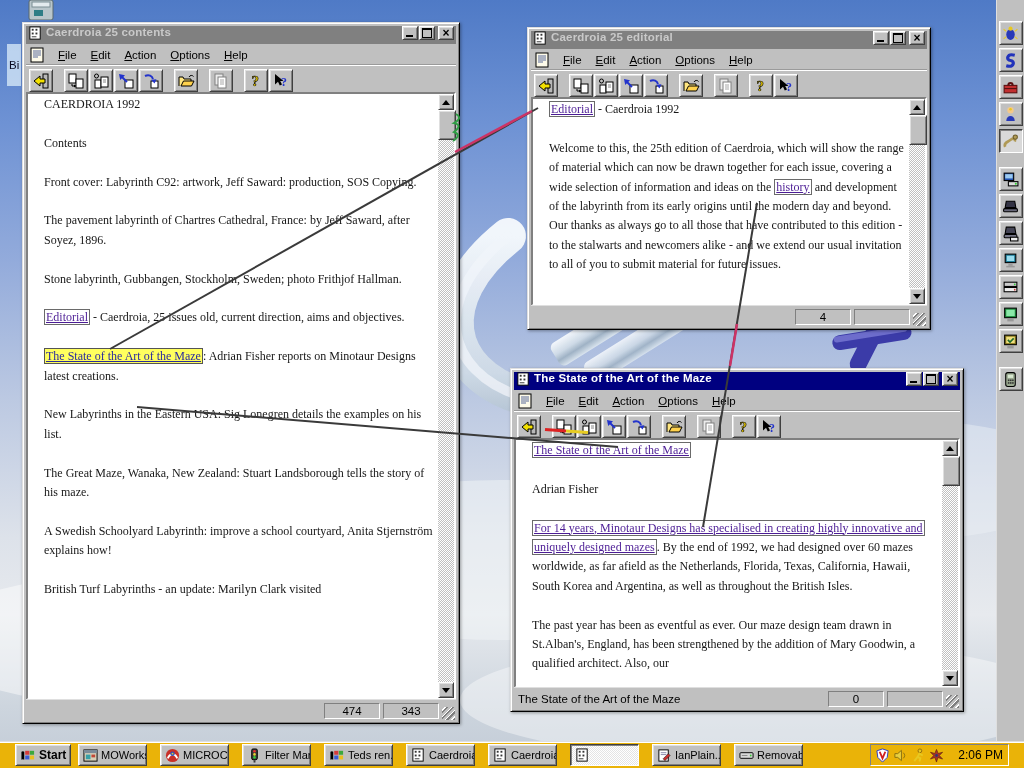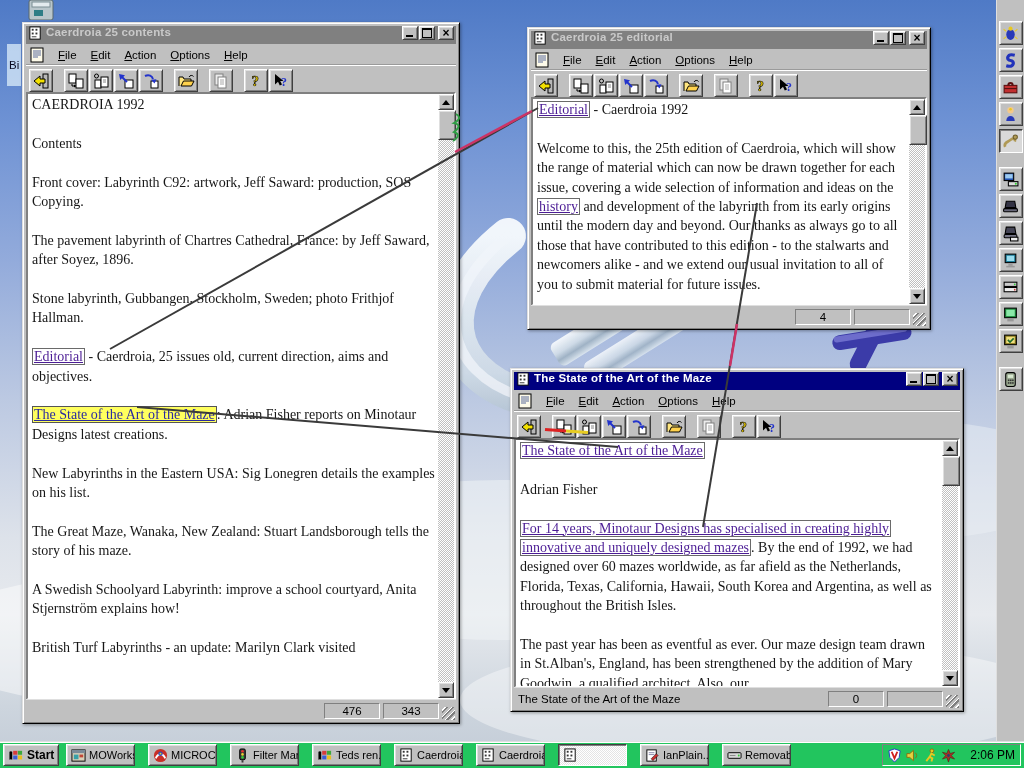--- a/index.html
+++ b/index.html
@@ -38,22 +38,22 @@
   .menubar{height:21px;display:flex;align-items:center;padding:0 2px;font-size:11.5px;color:#000;}
   .menu-doc-ico{width:18px;height:16px;display:inline-flex;margin-right:5px;}
   .menu-item{padding:2px 7px;}
   .toolbar{height:27px;display:flex;align-items:center;padding:1px 3px;gap:1px;
     border-top:1px solid #fff;box-shadow:0 -1px 0 #9a9a9a;}
   .tb-btn{width:24px;height:23px;padding:0;display:inline-flex;align-items:center;justify-content:center;}
   .tb-gap{width:9px;height:1px;display:inline-block;}
 
   .client{position:absolute;left:3px;right:3px;top:69px;bottom:23px;
     border:2px solid;border-color:#808080 #fff #fff #808080;background:#fff;display:flex;}
-  .textpane{flex:1;overflow:hidden;padding:1px 3px 0 4px;
-    font-family:"Liberation Serif","DejaVu Serif",serif;font-size:14px;line-height:19.4px;color:#161616;}
+  .textpane{flex:1;overflow:hidden;padding:1px 3px 0 16px;
+    font-family:"Liberation Serif","DejaVu Serif",serif;font-size:12px;line-height:19.4px;color:#161616;}
   .para{margin:0 0 19.4px 0;}
   .run-link{color:#4c1d95;text-decoration:underline;border:1px solid #6a6a6a;padding:0 1px;
     box-decoration-break:clone;-webkit-box-decoration-break:clone;}
   .run-link-highlight{color:#2a2aa0;text-decoration:underline;border:1px solid #555;
     background:#ffff5e;padding:0 1px;box-decoration-break:clone;-webkit-box-decoration-break:clone;}
 
   .vscroll{width:16px;position:relative;flex:0 0 16px;}
   .sbtn{position:absolute;left:0;width:16px;height:16px;padding:0;display:flex;align-items:center;justify-content:center;}
   .sbtn.up{top:0;}
   .sbtn.down{bottom:0;}
@@ -68,22 +68,22 @@
     background:repeating-linear-gradient(135deg,transparent 0 2px,#fff 2px 3px,#808080 3px 4.5px);}
 
   
   .launcher{position:absolute;top:0;right:0;width:28px;bottom:27px;background:#c0c0c0;z-index:40;
     border-left:1px solid #dfdfdf;display:flex;flex-direction:column;align-items:center;padding-top:21px;box-sizing:border-box;}
   .l-btn{width:24px;height:24px;padding:0;margin-bottom:3px;display:flex;align-items:center;justify-content:center;}
   .l-btn.pressed{border-color:#404040 #fff #fff #404040;box-shadow:inset 1px 1px 0 #808080;background:#d9d9d9;}
   .l-gap{height:11px;flex:0 0 11px;}
 
   
-  .taskbar{position:absolute;left:0;right:0;bottom:0;height:27px;background:#22c55e;z-index:60;
-    border-top:1px solid #dfdfdf;box-shadow:inset 0 1px 0 #fff;display:flex;align-items:center;padding:0 3px;box-sizing:border-box;}
+  .taskbar{position:absolute;left:0;right:0;bottom:0;height:27px;background:#eab308;z-index:60;
+    border-top:1px solid #dfdfdf;box-shadow:inset 0 1px 0 #fff;display:flex;align-items:center;padding:0 15px;box-sizing:border-box;}
   .task-btn{height:22px;display:flex;align-items:center;gap:3px;font-size:11px;padding:0 4px;
     white-space:nowrap;overflow:hidden;flex:0 0 auto;}
   .start-btn{width:56px;font-weight:bold;font-size:12px;margin-right:7px;}
   .tbtn-w{width:69px;margin-right:13px;box-sizing:border-box;}
   .task-btn.active{border-color:#404040 #fff #fff #404040;box-shadow:inset 1px 1px 0 #808080;font-weight:bold;
     background-color:#e4e4e4;background-image:conic-gradient(#fff 25%,transparent 0 50%,#fff 0 75%,transparent 0);background-size:2px 2px;gap:48px;}
   .tray{margin-left:auto;height:22px;display:flex;align-items:center;gap:10px;padding:0 5px 0 4px;font-size:12px;min-width:120px;justify-content:flex-end;box-sizing:border-box;}
   .tray-time{margin-left:4px;}
 
   .ico{display:inline-flex;align-items:center;justify-content:center;}
@@ -291,21 +291,21 @@
         <button class="sbtn down btn95">
             <svg width="8" height="5" viewBox="0 0 8 5">
               <path d="M4 5 L8 0 L0 0 Z" fill="#000"></path>
             </svg>
           </button>
       </div>
     </div>
     <div class="statusbar">
       <span class="status-left"></span>
       <span class="spacer"></span>
-      <span class="spanel sunken">476</span>
+      <span class="spanel sunken">474</span>
         <span class="spanel sunken">343</span>
         <span class="grip"></span>
     </div>
   </div>
     <div class="win win2 inactive">
     <div class="titlebar">
       <span class="app-ico ico">
           <svg width="15" height="15" viewBox="0 0 16 16">
             <rect x="2" y="1" width="11" height="13" fill="#fff" stroke="#000"></rect>
             <rect x="4" y="3" width="2" height="2" fill="#333"></rect>

